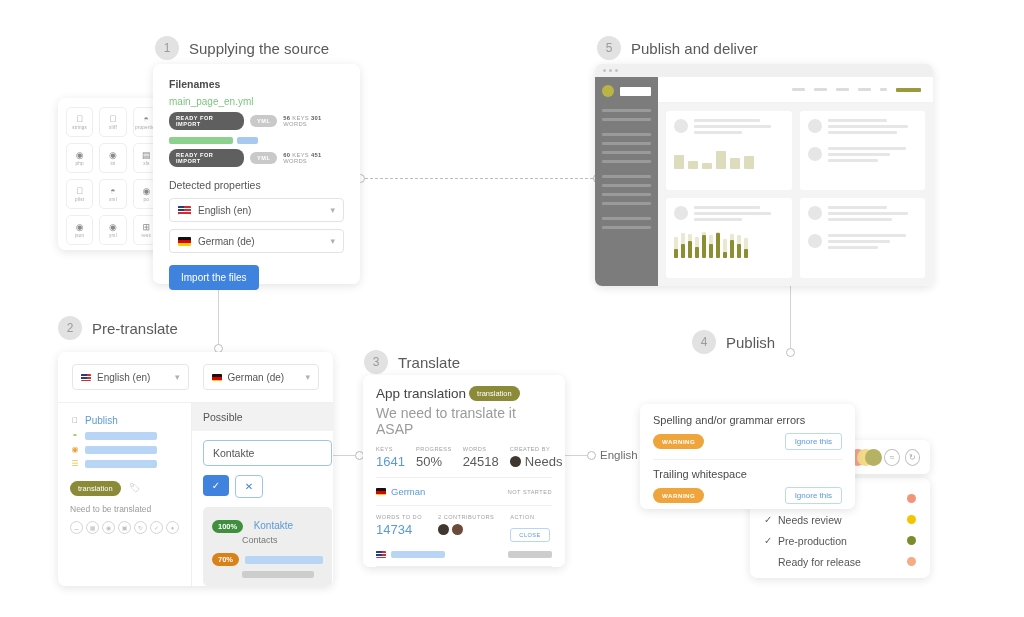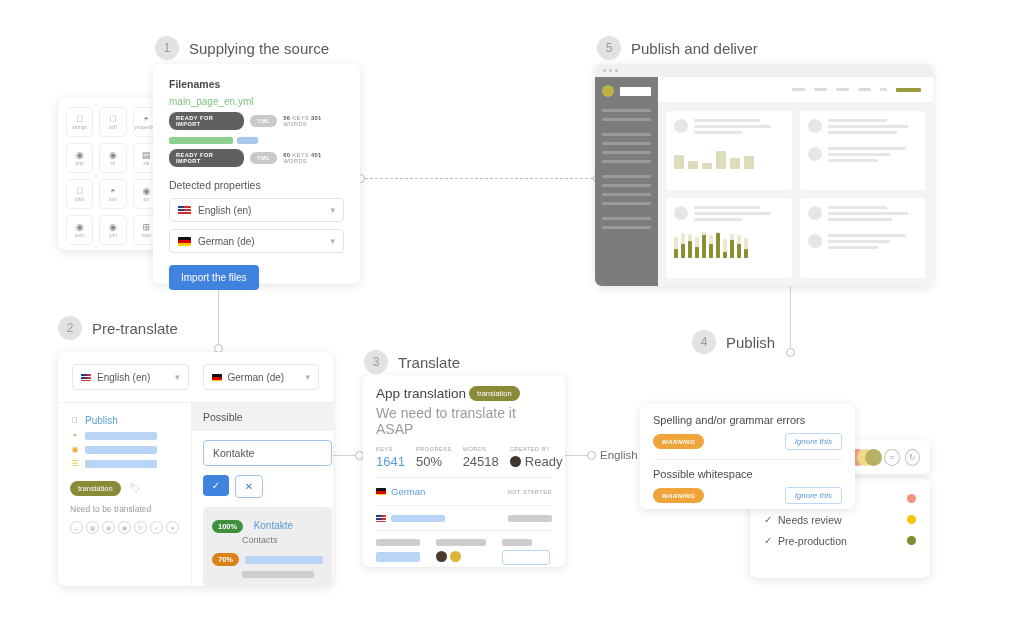--- a/index.html
+++ b/index.html
@@ -126,21 +126,21 @@
   .gh{height:7px;border-radius:2px;background:#cdcdcd;}
   .ghb{height:7px;border-radius:2px;background:#b9d5f5;}
 
   
   #card4{left:695px;top:357px;width:185px;height:62px;padding:12px 14px;box-sizing:border-box;}
   .c4t{font-size:11px;color:#444;}
   .c4hr{height:1px;background:#ededed;margin:10px 0 7px;}
   .c4link{font-size:10px;color:#5b9bd5;text-align:center;}
   #spellpanel{left:640px;top:404px;width:215px;height:105px;padding:10px 13px;box-sizing:border-box;}
   .sp-t{font-size:11px;color:#4a4a4a;}
-  .sp-row{display:flex;align-items:center;margin-top:7px;font-style:italic;}
+  .sp-row{display:flex;align-items:center;margin-top:7px;}
   .warn{background:#f0a53c;color:#fff;font-size:6.2px;font-weight:bold;letter-spacing:.5px;padding:4px 9px;border-radius:8px;}
   .ign{margin-left:auto;border:1px solid #bcd8f5;color:#5b9bd5;font-size:8px;padding:3px 9px;border-radius:3px;}
   .sp-hr{height:1px;background:#efefef;margin:9px 0 0;}
   #iconbar{left:820px;top:440px;width:110px;height:34px;border-radius:6px;display:flex;align-items:center;gap:5px;padding:0 10px;box-sizing:border-box;}
   .tri{width:0;height:0;border-left:7px solid transparent;border-right:7px solid transparent;border-bottom:12px solid #f07a4e;position:relative;}
   .tri span{position:absolute;left:-3px;top:4px;font-size:6px;color:#fff;width:6px;text-align:center;}
   .cstack{position:relative;width:34px;height:17px;}
   .cstack i{position:absolute;width:17px;height:17px;border-radius:50%;top:0;}
   .gico{width:15px;height:15px;border-radius:50%;border:1px solid #c2c2c2;color:#aaa;font-size:8px;display:flex;align-items:center;justify-content:center;}
   #statuslist{left:750px;top:478px;width:180px;height:100px;padding:10px 0;box-sizing:border-box;}
@@ -395,33 +395,50 @@
           <div class="vd">50%</div>
         </div>
         <div class="stat">
           <div class="k">WORDS</div>
           <div class="vd">24518</div>
         </div>
         <div class="stat">
           <div class="k">CREATED BY</div>
           <div class="vd" style="display:flex;align-items:center;gap:4px;">
             <span class="av" style="background:#3f3630;"></span>
-            <span>Ready</span>
+            <span>Needs</span>
           </div>
         </div>
       </div>
 
       <div class="hr"></div>
       <div class="rowline">
         <span class="flag flag-de flag-s"></span>
         <span class="de-link">German</span>
         <span class="ns">NOT STARTED</span>
       </div>
       <div class="hr"></div>
 
+      <div style="display:flex;gap:16px;">
+        <div>
+          <div class="k" style="font-size:5.6px;color:#a2a2a2;letter-spacing:.5px;">WORDS TO DO</div>
+          <div style="font-size:13px;color:#5b9bd5;margin-top:2px;">14734</div>
+        </div>
+        <div>
+          <div class="k" style="font-size:5.6px;color:#a2a2a2;letter-spacing:.5px;">2 CONTRIBUTORS</div>
+          <div style="margin-top:4px;display:flex;gap:3px;">
+            <span class="av" style="background:#3f3630;"></span>
+            <span class="av" style="background:#6b4a3a;"></span>
+          </div>
+        </div>
+        <div>
+          <div class="k" style="font-size:5.6px;color:#a2a2a2;letter-spacing:.5px;">ACTION</div>
+          <div style="margin-top:3px;"><span class="btn-close">CLOSE</span></div>
+        </div>
+      </div>
 
       <div style="display:flex;align-items:center;margin-top:9px;gap:5px;">
         <span class="flag flag-us flag-s"></span>
         <span class="ghb" style="width:54px;"></span>
         <span class="gh" style="width:44px;margin-left:auto;"></span>
       </div>
       <div class="hr"></div>
       <div style="display:flex;gap:16px;">
         <div>
           <span class="gh" style="display:block;width:44px;"></span>
@@ -456,20 +473,25 @@
     </div>
     <div class="st-row">
       <span class="st-chk">✓</span>
       <span>Needs review</span>
       <span class="st-dot" style="background:#f5c400;"></span>
     </div>
     <div class="st-row">
       <span class="st-chk">✓</span>
       <span>Pre-production</span>
       <span class="st-dot" style="background:#7d8a2e;"></span>
+    </div>
+    <div class="st-row">
+      <span class="st-chk"></span>
+      <span>Ready for release</span>
+      <span class="st-dot" style="background:#f5ab84;"></span>
     </div>
   </div>
 
   <div class="card abs" id="iconbar">
     <span class="tri">
         <span>2</span>
       </span>
     <span class="cstack">
       <i style="left:0;background:#f2a08e;"></i>
       <i style="left:8px;background:#f3d98a;"></i>
@@ -479,21 +501,21 @@
     <span class="gico">↻</span>
   </div>
 
   <div class="card abs" id="spellpanel">
     <div class="sp-t">Spelling and/or grammar errors</div>
     <div class="sp-row">
       <span class="warn">WARNING</span>
       <span class="ign">Ignore this</span>
     </div>
     <div class="sp-hr"></div>
-    <div class="sp-t" style="margin-top:8px;">Possible whitespace</div>
+    <div class="sp-t" style="margin-top:8px;">Trailing whitespace</div>
     <div class="sp-row">
       <span class="warn">WARNING</span>
       <span class="ign">Ignore this</span>
     </div>
   </div>
 
   <div class="step-head abs" style="left:597px;top:36px;">
     <div class="step-num">5</div>
     <div class="step-title">Publish and deliver</div>
   </div>

